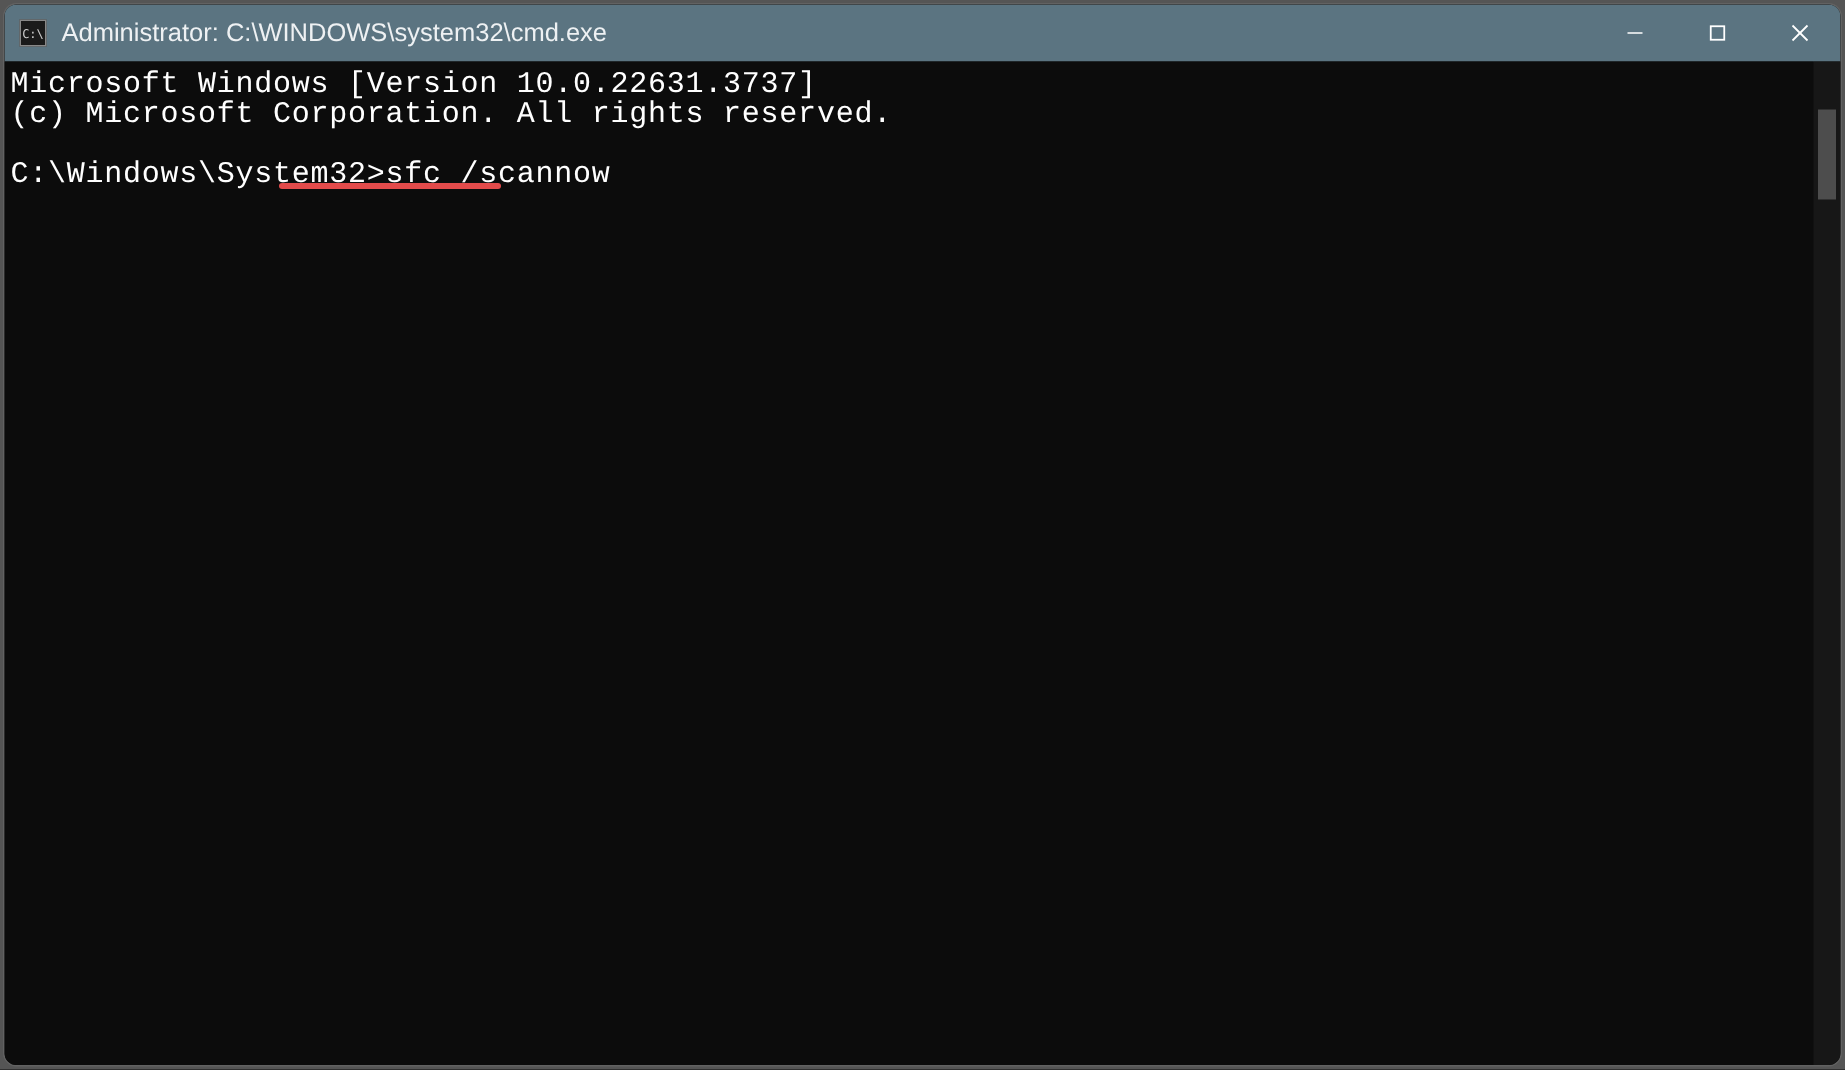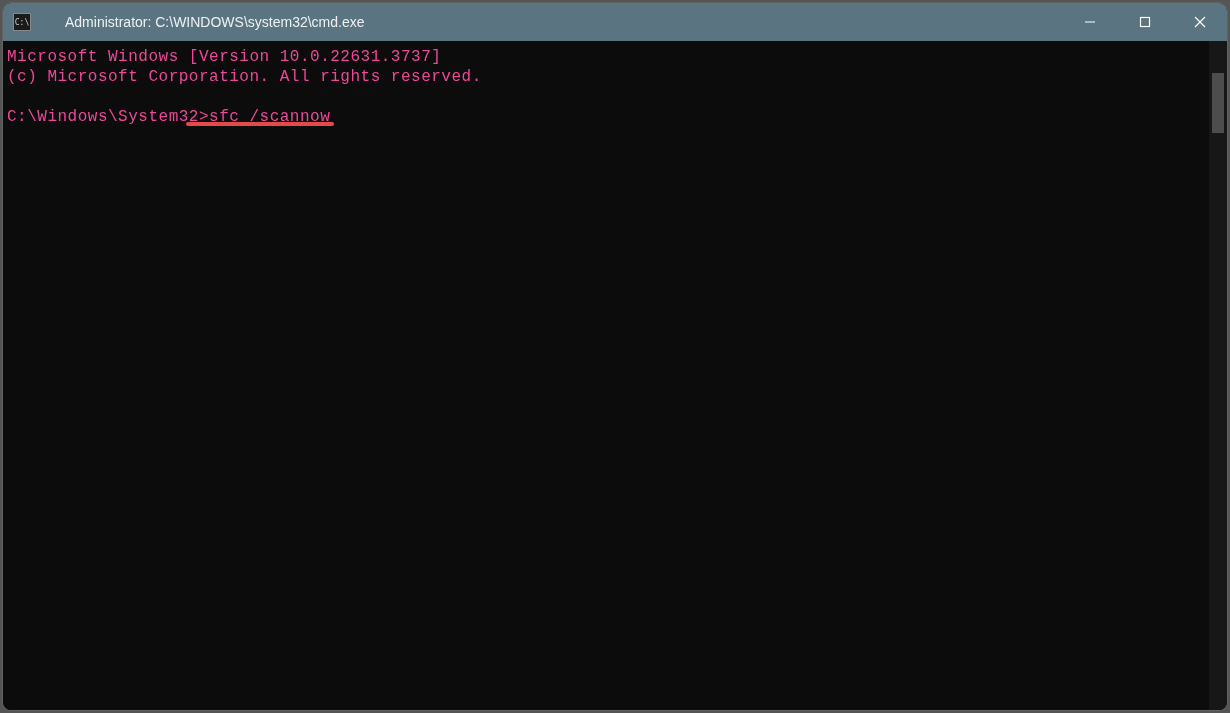--- a/index.html
+++ b/index.html
@@ -42,23 +42,22 @@
       position: relative;
       display: flex;
       align-items: center;
       justify-content: center;
       font-size: 8px;
       color: #ccc;
       font-family: monospace;
     }
     .title-text {
       color: #eef1f3;
-      font-size: 14px;
+      font-size: 17px;
       flex: 1;
-      margin-left: 24px;
     }
     .window-controls {
       display: flex;
       height: 100%;
     }
     .wc-btn {
       width: 55px;
       height: 100%;
       display: flex;
       align-items: center;
@@ -70,23 +69,23 @@
       height: 12px;
     }
     .terminal-area {
       flex: 1;
       display: flex;
       position: relative;
     }
     .terminal {
       flex: 1;
       background: #0c0c0c;
-      color: #ec4899;
+      color: #ffffff;
       font-family: Consolas, "Courier New", monospace;
-      font-size: 16px;
+      font-size: 20px;
       line-height: 20px;
       padding: 6px 4px 4px 4px;
       white-space: pre;
       letter-spacing: 0.5px;
       position: relative;
     }
     .scrollbar {
       width: 18px;
       background: #171717;
       position: relative;

